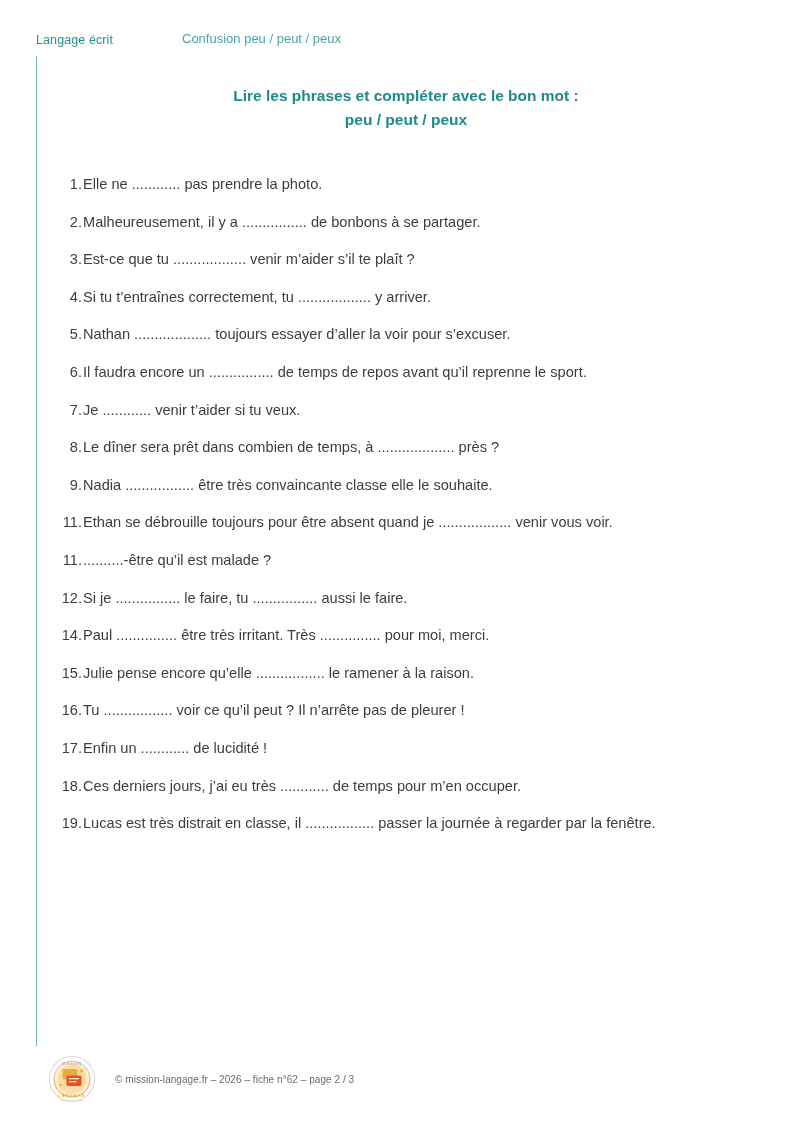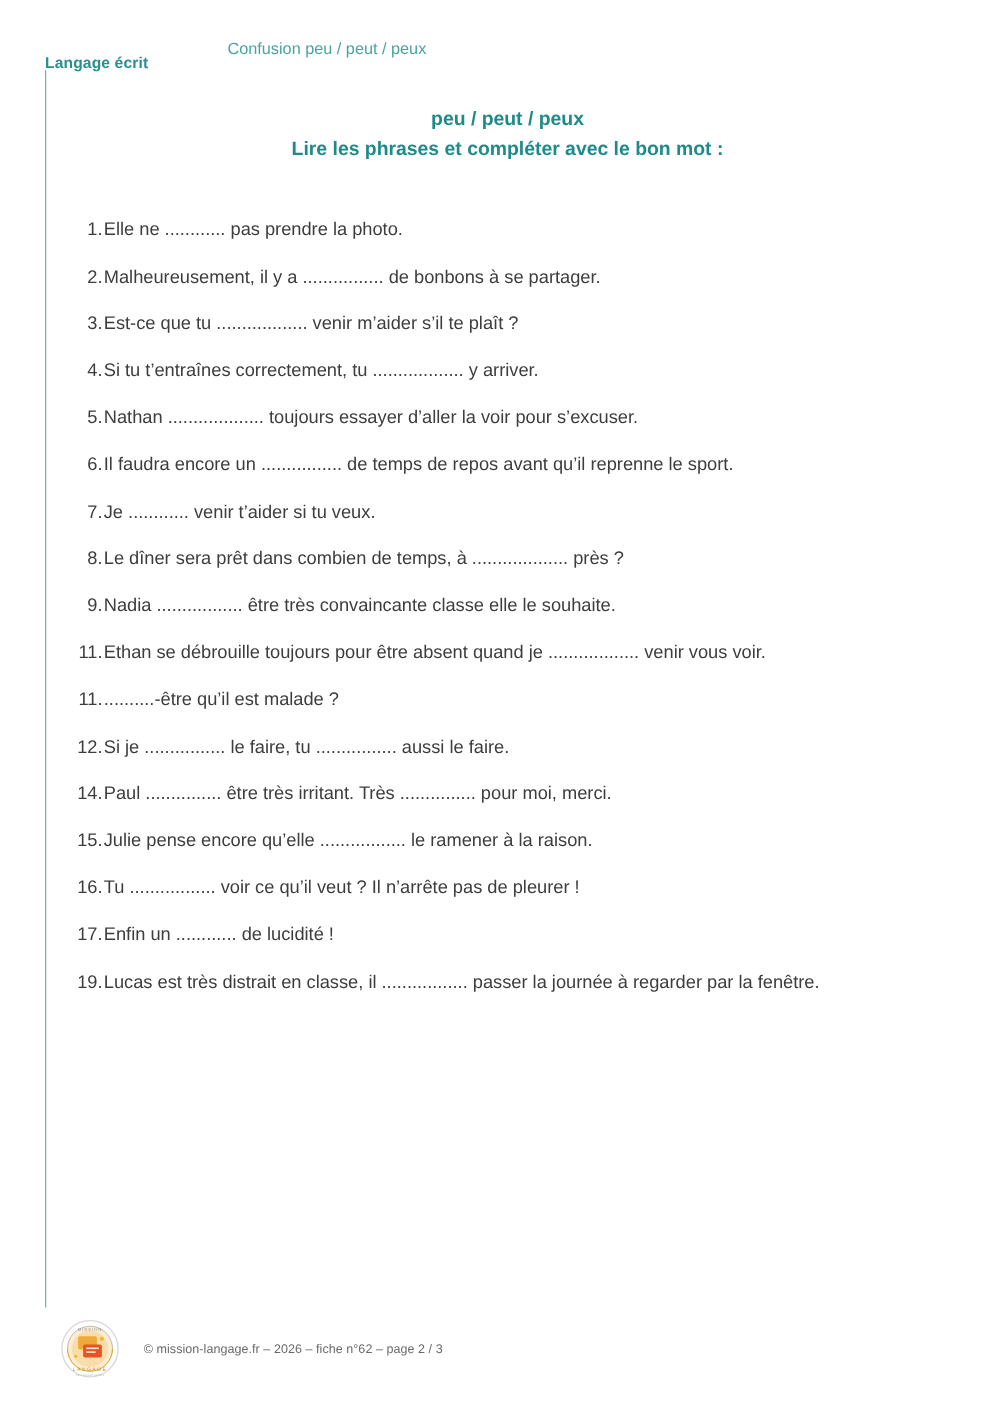--- a/index.html
+++ b/index.html
@@ -28,23 +28,23 @@
   .header {
     position: absolute;
     top: 31px;
     left: 0;
     width: 794px;
     height: 28px;
   }
   .header-category {
     position: absolute;
     left: 36px;
-    top: 12px;
+    top: 2px;
     font-size: 12.5px;
-    font-weight: bold;
+    font-weight: normal;
     color: #2a8f8f;
     letter-spacing: 0.1px;
     white-space: nowrap;
   }
   .header-theme {
     position: absolute;
     left: 182px;
     top: 0;
     font-size: 13px;
     font-weight: normal;
@@ -137,22 +137,22 @@
 <div class="page">
 
   <div class="header">
     <div class="header-category">Langage écrit</div>
     <div class="header-theme">Confusion peu / peut / peux</div>
   </div>
 
   <div class="left-rule"></div>
 
   <div class="title-block">
+    <span class="title-line">Lire les phrases et compléter avec le bon mot :</span>
     <span class="title-line">peu / peut / peux</span>
-    <span class="title-line">Lire les phrases et compléter avec le bon mot :</span>
   </div>
 
   <div class="exercise-list" id="exercise-list">
       <div class="item">
         <span class="item-number">1.</span>
         <span class="item-text">Elle ne ............ pas prendre la photo.</span>
       </div>
       <div class="item">
         <span class="item-number">2.</span>
         <span class="item-text">Malheureusement, il y a ................ de bonbons à se partager.</span>
@@ -200,25 +200,29 @@
       <div class="item">
         <span class="item-number">14.</span>
         <span class="item-text">Paul ............... être très irritant. Très ............... pour moi, merci.</span>
       </div>
       <div class="item">
         <span class="item-number">15.</span>
         <span class="item-text">Julie pense encore qu’elle ................. le ramener à la raison.</span>
       </div>
       <div class="item">
         <span class="item-number">16.</span>
-        <span class="item-text">Tu ................. voir ce qu’il veut ? Il n’arrête pas de pleurer !</span>
+        <span class="item-text">Tu ................. voir ce qu’il peut ? Il n’arrête pas de pleurer !</span>
       </div>
       <div class="item">
         <span class="item-number">17.</span>
         <span class="item-text">Enfin un ............ de lucidité !</span>
+      </div>
+      <div class="item">
+        <span class="item-number">18.</span>
+        <span class="item-text">Ces derniers jours, j’ai eu très ............ de temps pour m’en occuper.</span>
       </div>
       <div class="item">
         <span class="item-number">19.</span>
         <span class="item-text">Lucas est très distrait en classe, il ................. passer la journée à regarder par la fenêtre.</span>
       </div>
     </div>
 
   <div class="footer">
     <div class="footer-logo">
       <svg width="50" height="50" viewBox="0 0 50 50" aria-hidden="true">

